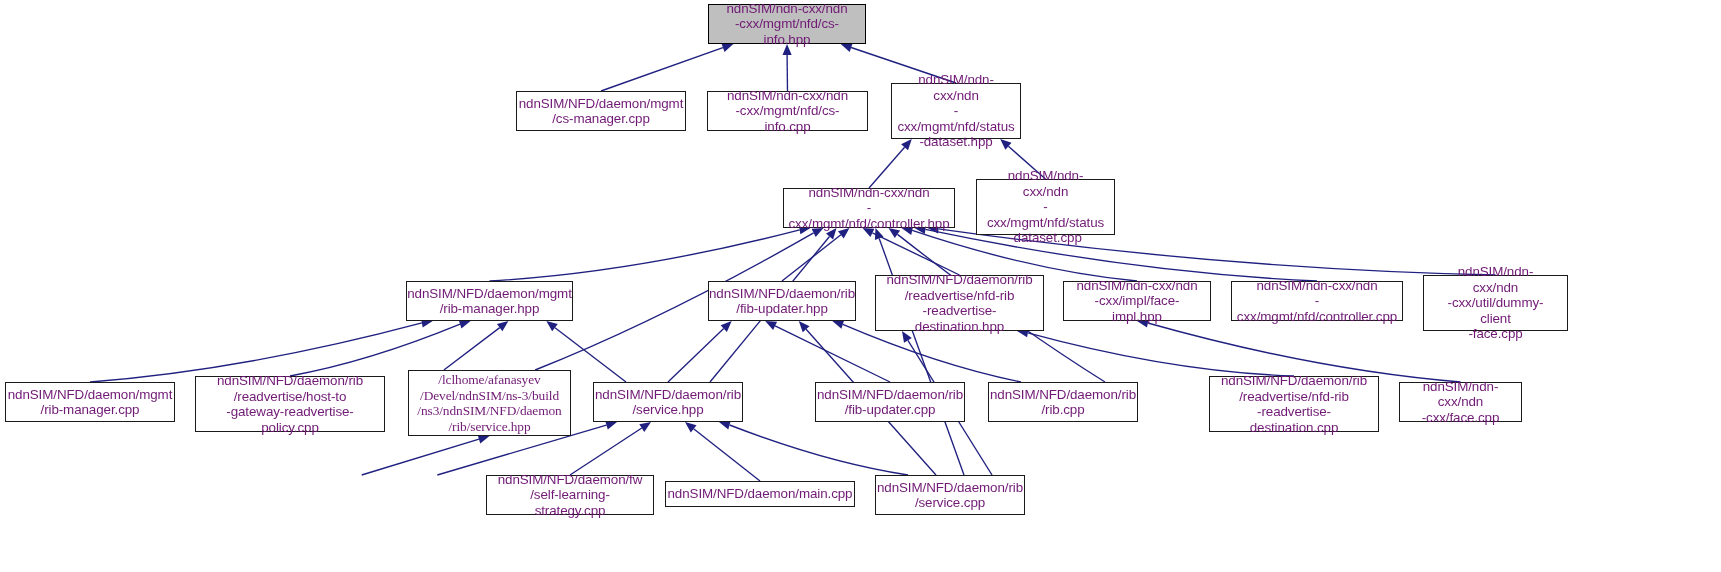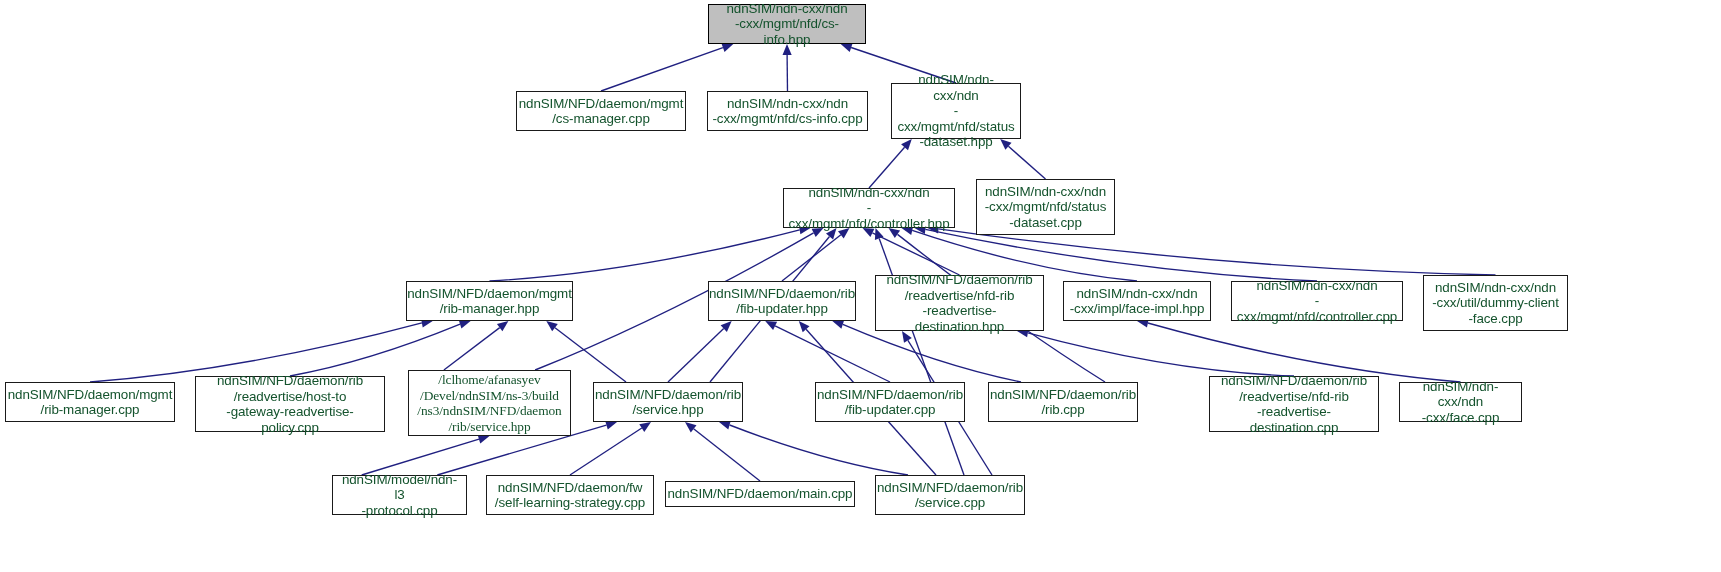--- a/index.html
+++ b/index.html
@@ -28,30 +28,30 @@
     left: 0;
     top: 0;
     width: 1721px;
     height: 572px;
   }
   .gnode {
     position: absolute;
     box-sizing: border-box;
     border: 1px solid #1a1a1a;
     background: #ffffff;
-    color: #14532d;
+    color: #701a75;
     display: flex;
     align-items: center;
     justify-content: center;
     text-align: center;
     font-size: 13.4px;
     line-height: 15.5px;
     letter-spacing: -0.1px;
     white-space: pre-line;
-    padding: 2px 4px;
+    padding: 2px 12px;
   }
   .gnode.root {
     background: #bfbfbf;
     border: 1px solid #000000;
   }
   .gnode .nlabel {
     display: block;
     white-space: pre-line;
   }
 </style>
@@ -165,21 +165,19 @@
 /service.hpp</span></div>
       <div class="gnode" style="left: 815px; top: 382px; width: 150px; height: 40px;"><span class="nlabel">ndnSIM/NFD/daemon/rib
 /fib-updater.cpp</span></div>
       <div class="gnode" style="left: 988px; top: 382px; width: 150px; height: 40px;"><span class="nlabel">ndnSIM/NFD/daemon/rib
 /rib.cpp</span></div>
       <div class="gnode" style="left: 1209px; top: 376px; width: 170px; height: 56px;"><span class="nlabel">ndnSIM/NFD/daemon/rib
 /readvertise/nfd-rib
 -readvertise-destination.cpp</span></div>
       <div class="gnode" style="left: 1399px; top: 382px; width: 123px; height: 40px;"><span class="nlabel">ndnSIM/ndn-cxx/ndn
 -cxx/face.cpp</span></div>
-      <div class="gnode" style="left: 332px; top: 475px; width: 135px; height: 40px;"><span class="nlabel">ndnSIM/model/ndn-l3
--protocol.cpp</span></div>
       <div class="gnode" style="left: 665px; top: 481px; width: 190px; height: 26px;"><span class="nlabel">ndnSIM/NFD/daemon/main.cpp</span></div>
       <div class="gnode" style="left: 486px; top: 475px; width: 168px; height: 40px;"><span class="nlabel">ndnSIM/NFD/daemon/fw
 /self-learning-strategy.cpp</span></div>
       <div class="gnode" style="left: 875px; top: 475px; width: 150px; height: 40px;"><span class="nlabel">ndnSIM/NFD/daemon/rib
 /service.cpp</span></div>
     </div>
 </div>
 
 </body></html>

